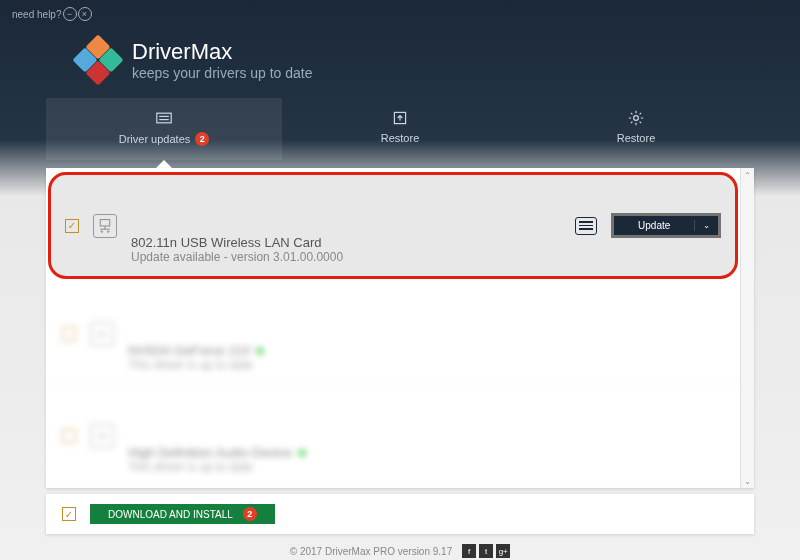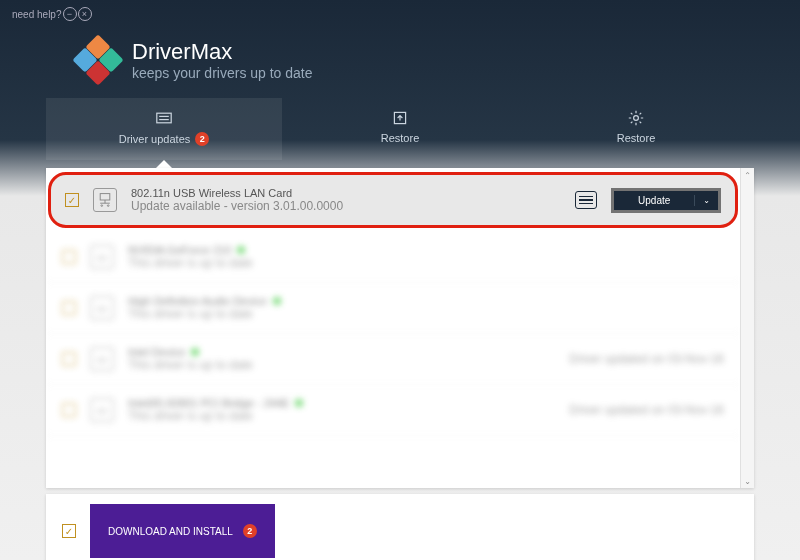--- a/index.html
+++ b/index.html
@@ -24,31 +24,31 @@
 .badge { background: #e04028; color: #fff; border-radius: 50%; width: 14px; height: 14px; display: inline-flex; align-items: center; justify-content: center; font-size: 9px; font-weight: bold; }
 .content { background: #fff; margin: 8px 46px 0; box-shadow: 0 1px 3px rgba(0,0,0,0.15); height: 320px; position: relative; }
 .scroll-area { height: 100%; overflow: hidden; position: relative; padding-right: 14px; }
 .scrollbar { position: absolute; right: 0; top: 0; width: 14px; height: 100%; background: #f5f5f5; border-left: 1px solid #e0e0e0; }
 .scroll-arrow { height: 14px; display: flex; align-items: center; justify-content: center; font-size: 8px; color: #888; cursor: pointer; }
 .row { display: flex; align-items: center; padding: 12px 16px; border-bottom: 1px solid #eee; gap: 14px; }
 .row.highlight { background: #e8e8e8; border: 3px solid #e02010; border-radius: 18px; margin: 4px 2px; padding: 12px 14px; }
 .checkbox { width: 14px; height: 14px; border: 1.5px solid #c09020; display: flex; align-items: center; justify-content: center; font-size: 10px; color: #c09020; }
 .dev-icon { width: 24px; height: 24px; border: 1px solid #999; border-radius: 3px; display: flex; align-items: center; justify-content: center; font-size: 11px; color: #888; }
 .row-text { flex: 1; }
-.row-title { font-size: 11px; color: #555; }
+.row-title { font-size: 13px; color: #555; margin-top: 48px; }
 .row-sub { font-size: 12px; color: #888; }
 .list-icon { width: 22px; height: 18px; border: 1.5px solid #1a2838; border-radius: 3px; display: flex; flex-direction: column; justify-content: center; gap: 2px; padding: 3px; }
 .list-icon div { height: 1.5px; background: #1a2838; }
 .update-btn { background: #1a2838; color: #fff; font-size: 10px; padding: 4px 0; display: flex; align-items: center; border: 3px solid #737373; }
 .update-btn .lbl { padding: 0 24px; border-right: 1px solid #3a4a5a; }
 .update-btn .dd { padding: 0 8px; font-size: 8px; }
 .blurred { filter: blur(3px); opacity: 0.7; }
 .status-dot { width: 8px; height: 8px; background: #4c4; border-radius: 50%; display: inline-block; margin-left: 6px; }
 .bottom-bar { background: #fff; margin: 6px 46px 0; padding: 10px 16px; display: flex; align-items: center; gap: 14px; box-shadow: 0 1px 3px rgba(0,0,0,0.15); }
-.download-btn { background: #4c1d95; color: #fff; font-size: 10px; padding: 20px 18px; display: flex; align-items: center; gap: 10px; cursor: pointer; }
+.download-btn { background: #15803d; color: #fff; font-size: 10px; padding: 3px 18px; display: flex; align-items: center; gap: 10px; cursor: pointer; }
 .footer { text-align: center; color: #888; font-size: 10px; padding: 10px 0; display: flex; justify-content: center; align-items: center; gap: 10px; }
 .social { display: flex; gap: 3px; }
 .social-icon { width: 14px; height: 14px; background: #333; color: #fff; font-size: 8px; display: flex; align-items: center; justify-content: center; }
 .tab-pointer { position: absolute; bottom: -8px; left: 50%; transform: translateX(-50%); width: 0; height: 0; border-left: 8px solid transparent; border-right: 8px solid transparent; border-bottom: 8px solid #fff; }
 </style>
 </head>
 <body>
 
 <div class="header">
   <span>need help?</span>

